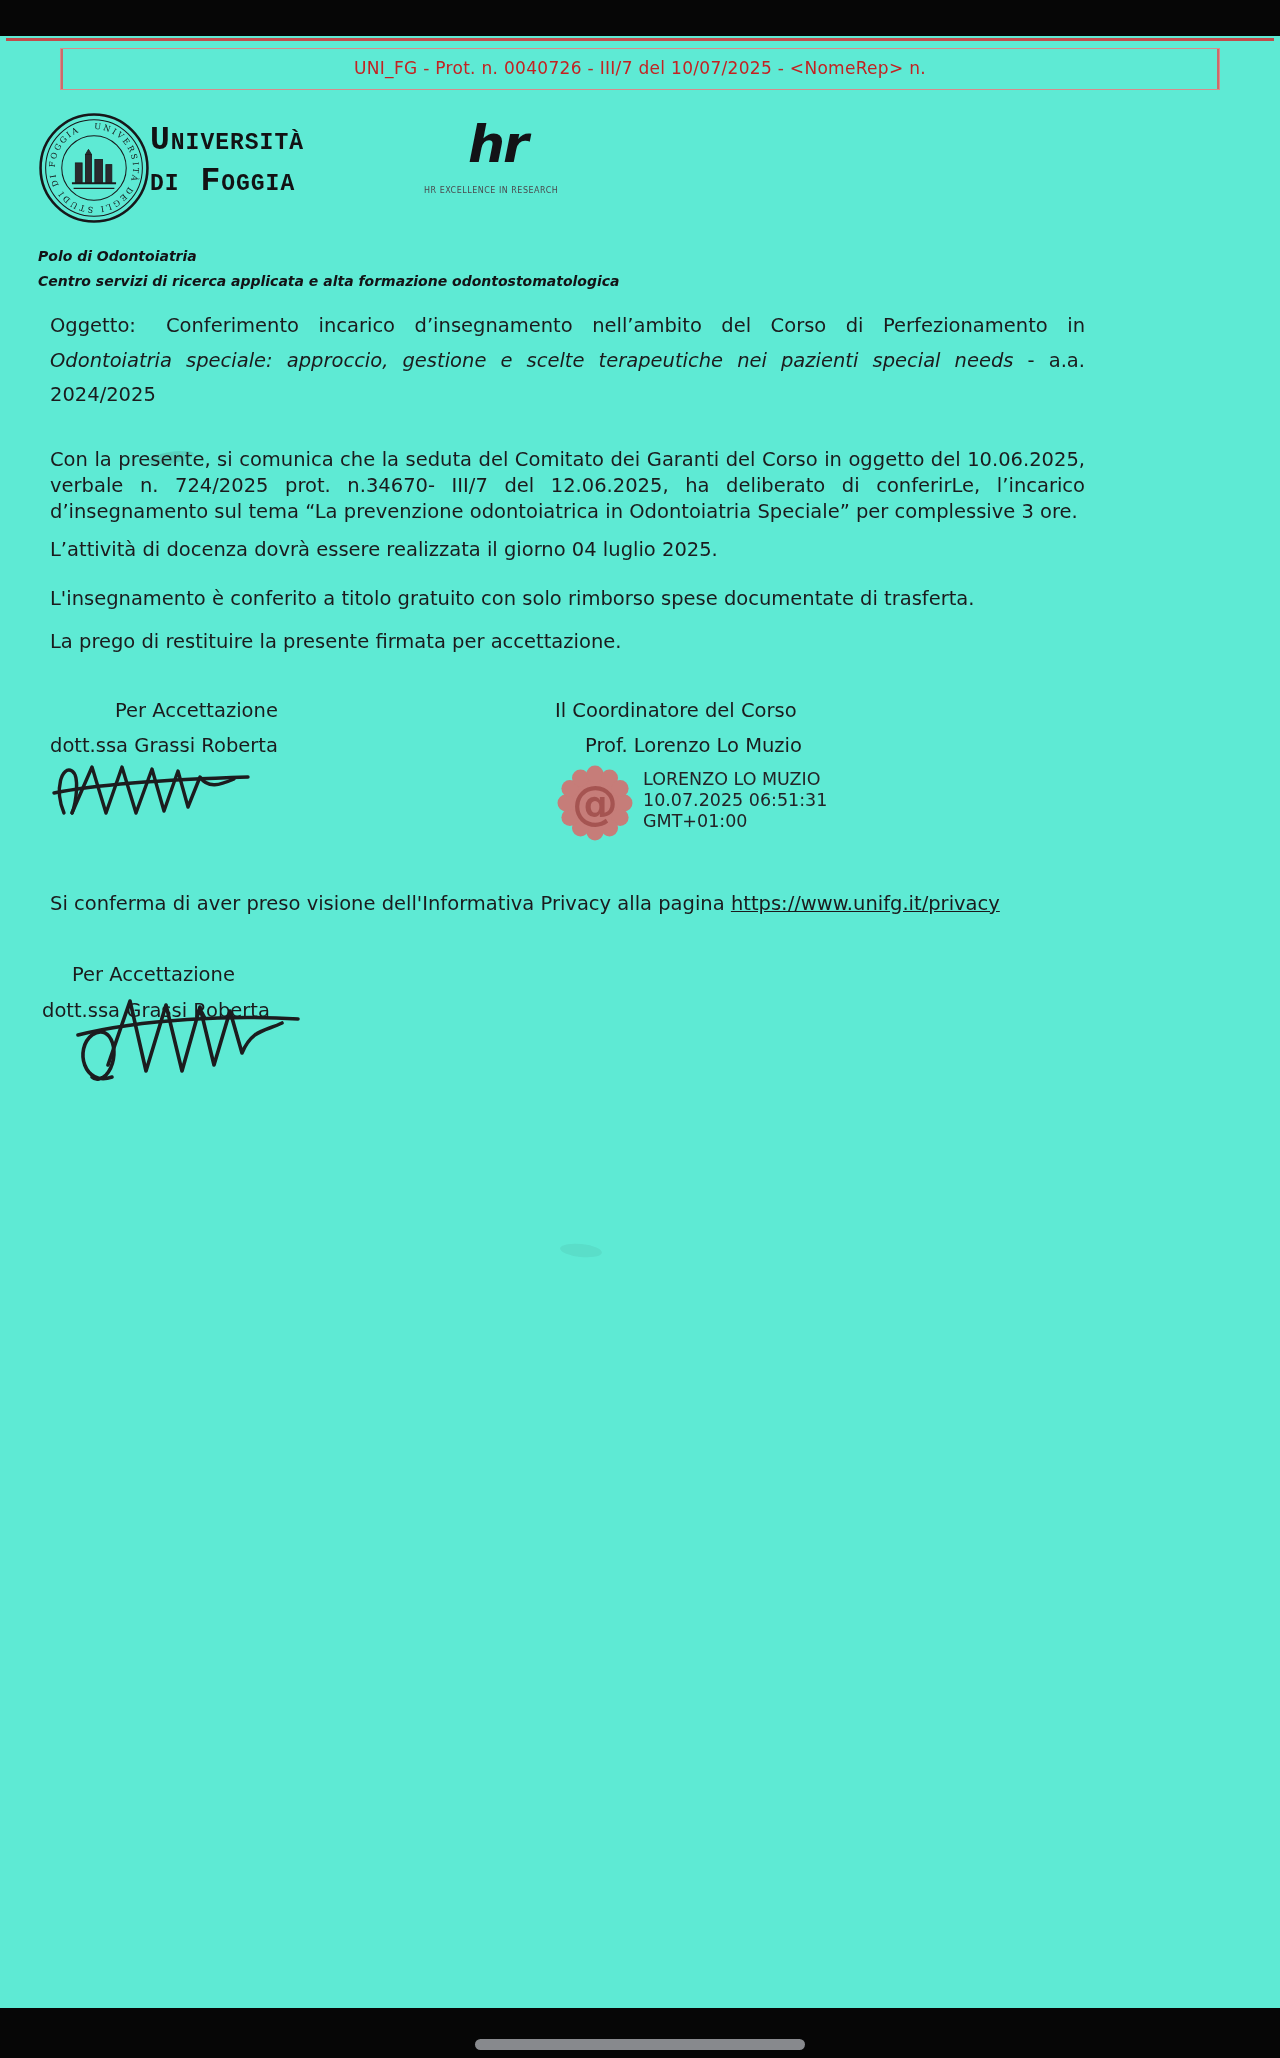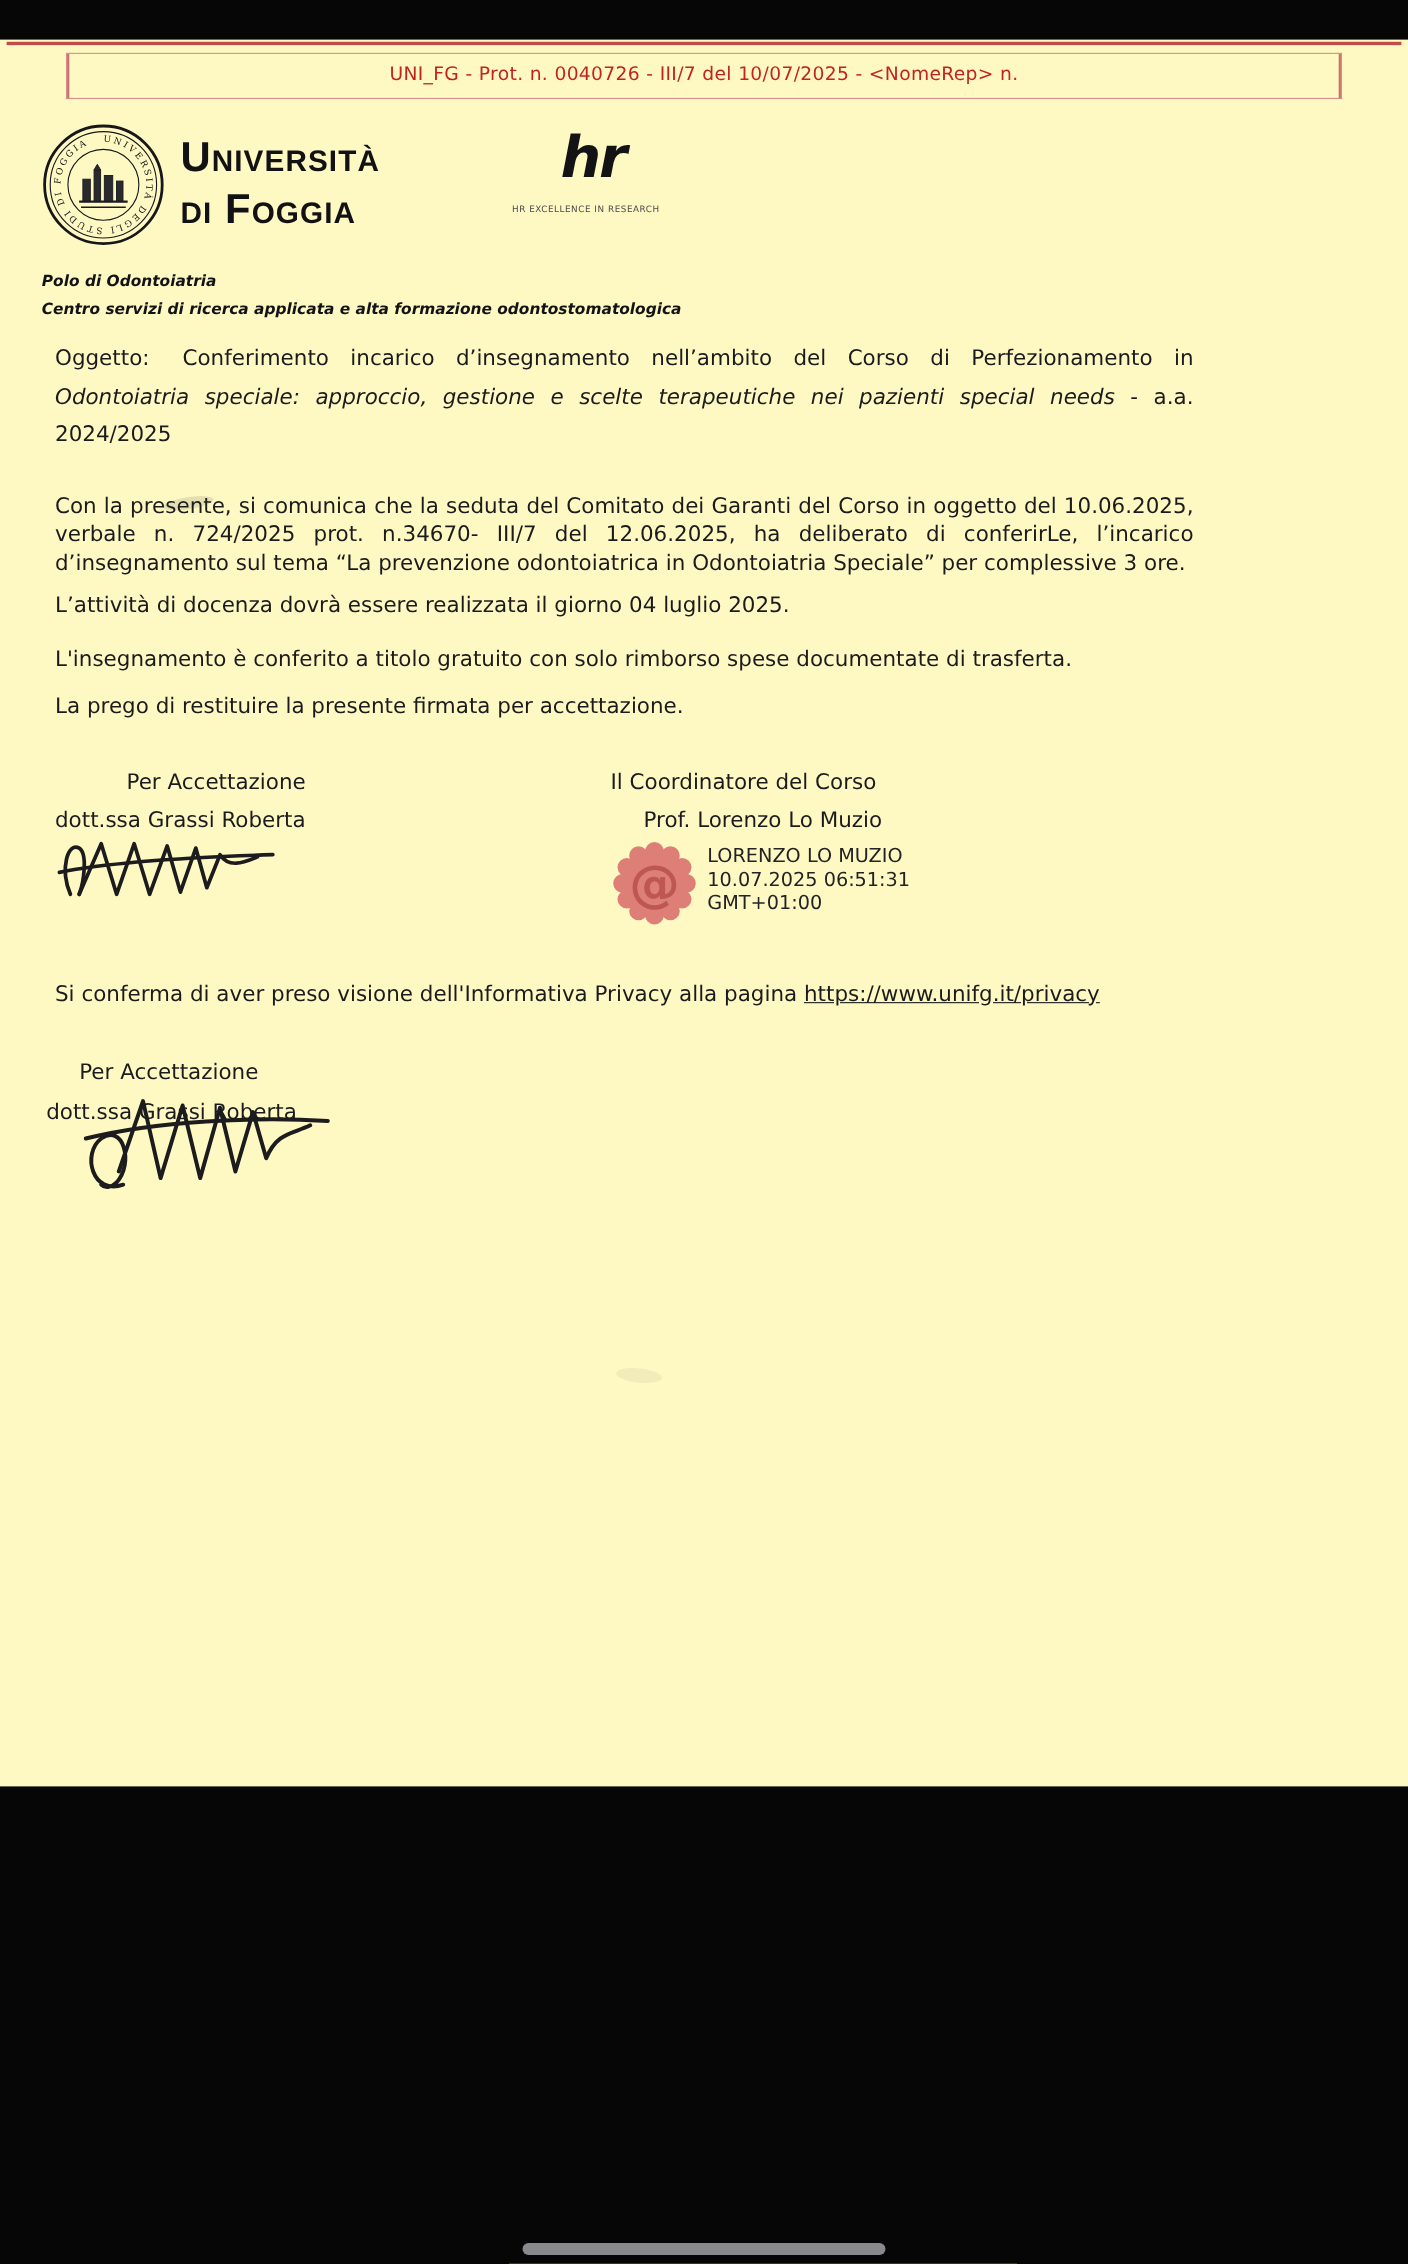--- a/index.html
+++ b/index.html
@@ -5,38 +5,38 @@
   html,body{margin:0;padding:0;}
   body{
     width:1280px;height:2058px;
     background:#060606;
     position:relative;
     overflow:hidden;
     font-family:"DejaVu Sans", sans-serif;
     color:#1b1b1d;
   }
   .page{
-    position:absolute;top:36px;left:0;width:1280px;height:1588px;
-    background:#fef9c3;
+    position:absolute;top:36px;left:0;width:1280px;height:1972px;
+    background:#5eead4;
   }
   .red-topline{height:0;border-top:3px solid #c24b4b;margin:2px 6px 0;}
   .protocol-box{
     margin:7px auto 0;width:1158px;
     border:1px solid #d88b8b;
     box-shadow:inset 2px 0 0 #cc6b6b, inset -2px 0 0 #cc6b6b;
     padding:9px 0 11px;
     text-align:center;color:#c32222;font-size:17px;letter-spacing:.3px;
   }
   .letterhead{display:flex;align-items:flex-start;margin:22px 0 0 38px;}
   .seal{flex:0 0 auto;}
   .uni-name{
-    margin-left:14px;margin-top:8px;
-    font-family:Liberation Sans, sans-serif;
+    margin-top:8px;
+    font-family:Liberation Mono, monospace;
     font-variant:small-caps;font-weight:700;
-    font-size:38px;line-height:1.25;letter-spacing:1px;color:#121214;
+    font-size:33px;line-height:1.25;letter-spacing:1px;color:#121214;
   }
   .hr-logo{margin-left:120px;margin-top:6px;text-align:left;}
   .hr-glyph{font-weight:700;font-size:52px;line-height:1;letter-spacing:-2px;color:#131316;font-style:italic;margin-left:44px;}
   .hr-caption{margin-top:16px;font-size:8px;letter-spacing:.5px;color:#4a4a4e;}
   .dept{margin:20px 0 0 38px;font-size:14px;font-weight:700;font-style:italic;line-height:1.75;color:#131316;}
   .content{margin:0 195px 0 50px;font-size:19.5px;}
   .date-row{display:flex;margin-top:32px;}
   .date-row .recipient{margin-left:auto;margin-right:82px;}
   p{margin:0;}
   .subject{margin-top:16px;text-align:justify;line-height:1.78;}

